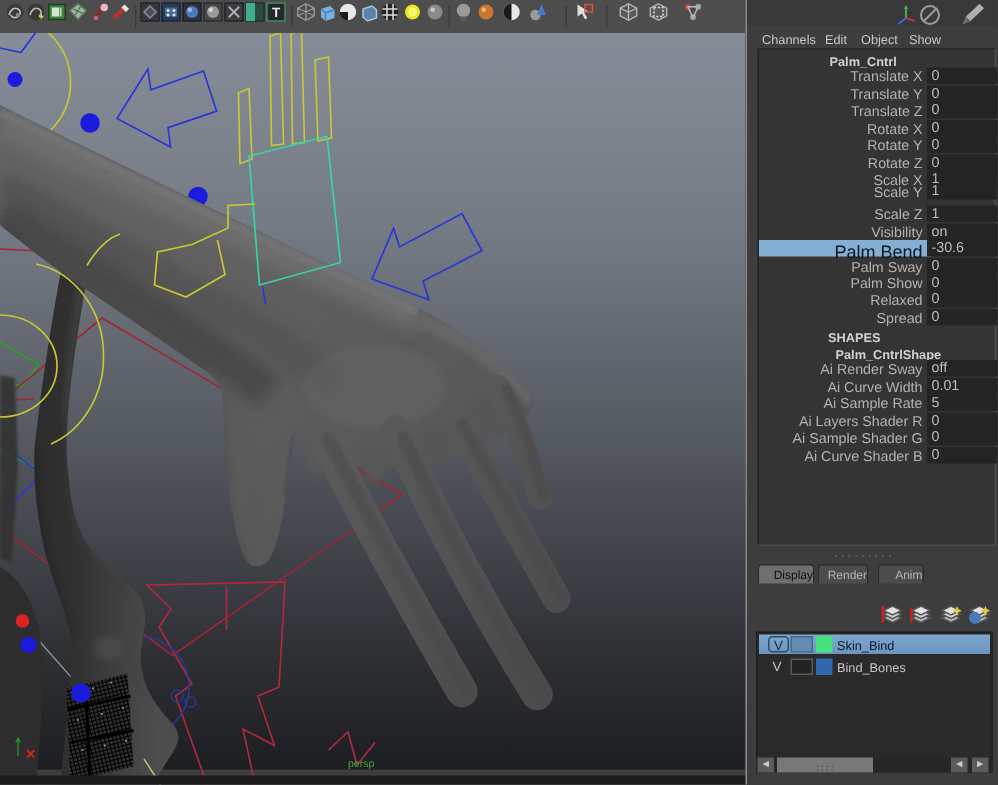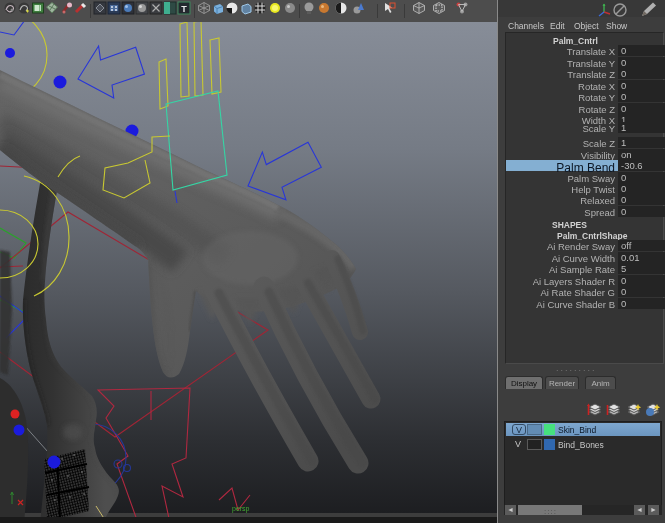--- a/index.html
+++ b/index.html
@@ -11,21 +11,21 @@
 .menurow{position:absolute;left:0;top:19px;width:167px;height:12px;font-size:8.5px;color:#c8c8c8;}
 .menurow span{position:absolute;top:2px;}
 #cbox{position:absolute;left:7px;top:32px;width:159px;height:332px;background:#343434;border:1px solid #262626;border-bottom-color:#4a4a4a;border-right-color:#4a4a4a;box-sizing:border-box;}
 .hdr{position:absolute;left:3px;font-size:8.5px;font-weight:bold;color:#d2d2d2;margin-left:44px;}
 .row{position:absolute;left:0;width:157px;height:12px;font-size:9.5px;color:#b2b2b2;}
 .row .lab{position:absolute;right:48px;top:1px;}
 .row .val{position:absolute;left:112px;top:0px;width:44px;height:11px;background:#242424;color:#bdbdbd;padding-left:3px;line-height:11px;}
 .rowhl{position:absolute;left:0px;width:115px;height:11px;background:#84afd2;font-size:12px;}
 .rowhl .lab{position:absolute;right:6px;top:1px;color:#0d1724;}
 #tabs{position:absolute;left:7px;top:376px;height:13px;}
-.tab{position:absolute;top:0;height:13px;background:#4c4c4c;color:#b5b5b5;text-align:center;line-height:13px;font-size:8px;border-radius:3px 3px 0 0;border:1px solid #2c2c2c;border-bottom:none;box-sizing:border-box;}
+.tab{position:absolute;top:0;height:13px;background:#4c4c4c;color:#b5b5b5;text-align:right;line-height:13px;font-size:8px;border-radius:3px 3px 0 0;border:1px solid #2c2c2c;border-bottom:none;box-sizing:border-box;}
 .tabact{background:#6f6f6f;color:#101010;}
 #lmenu{position:absolute;left:0;top:391px;width:167px;height:13px;font-size:8.5px;color:#c8c8c8;}
 #lmenu span{position:absolute;top:0;}
 #lbox{position:absolute;left:6px;top:421px;width:158px;height:94px;background:#2a2a2a;border:1px solid #1e1e1e;box-sizing:border-box;}
 .lrow{position:absolute;left:1px;width:154px;height:13px;font-size:8.5px;}
 .vbtn{position:absolute;left:6px;top:1px;width:14px;height:11px;border:1px solid #666;border-radius:3px;color:#d0d0d0;text-align:center;line-height:11px;font-size:9px;box-sizing:border-box;}
 .mbox{position:absolute;left:21px;top:1px;width:15px;height:11px;border:1px solid #5a5a5a;box-sizing:border-box;}
 .swatch{position:absolute;left:38px;top:1px;width:11px;height:11px;}
 .lname{position:absolute;left:52px;top:2px;}
 #sbar{position:absolute;left:6px;top:505px;width:158px;height:10px;background:#262626;}
@@ -386,21 +386,21 @@
           </div>
           <div class="row" style="top:58.2px">
             <span class="lab">Rotate Y</span>
             <span class="val">0</span>
           </div>
           <div class="row" style="top:69.7px">
             <span class="lab">Rotate Z</span>
             <span class="val">0</span>
           </div>
           <div class="row" style="top:81.1px">
-            <span class="lab">Width X</span>
+            <span class="lab">Scale X</span>
             <span class="val">1</span>
           </div>
           <div class="row" style="top:89px">
             <span class="lab">Scale Y</span>
             <span class="val">1</span>
           </div>
           <div class="row" style="top:104.1px">
             <span class="lab">Scale Z</span>
             <span class="val">1</span>
           </div>
@@ -412,21 +412,21 @@
             <span class="lab">Palm Bend</span>
           </div>
           <div class="row" style="top:127.0px">
             <span class="val">-30.6</span>
           </div>
           <div class="row" style="top:138.5px">
             <span class="lab">Palm Sway</span>
             <span class="val">0</span>
           </div>
           <div class="row" style="top:149.9px">
-            <span class="lab">Help Twist</span>
+            <span class="lab">Palm Show</span>
             <span class="val">0</span>
           </div>
           <div class="row" style="top:161.4px">
             <span class="lab">Relaxed</span>
             <span class="val">0</span>
           </div>
           <div class="row" style="top:172.9px">
             <span class="lab">Spread</span>
             <span class="val">0</span>
           </div>
@@ -444,21 +444,21 @@
           </div>
           <div class="row" style="top:230.2px">
             <span class="lab">Ai Sample Rate</span>
             <span class="val">5</span>
           </div>
           <div class="row" style="top:241.7px">
             <span class="lab">Ai Layers Shader R</span>
             <span class="val">0</span>
           </div>
           <div class="row" style="top:253.2px">
-            <span class="lab">Ai Rate Shader G</span>
+            <span class="lab">Ai Sample Shader G</span>
             <span class="val">0</span>
           </div>
           <div class="row" style="top:264.7px">
             <span class="lab">Ai Curve Shader B</span>
             <span class="val">0</span>
           </div>
         </div>
   </div>
   <div style="position:absolute;left:58px;top:366px;width:50px;height:6px;color:#777;font-size:9px;letter-spacing:2px;line-height:4px;">.........</div>
   <div id="tabs">

